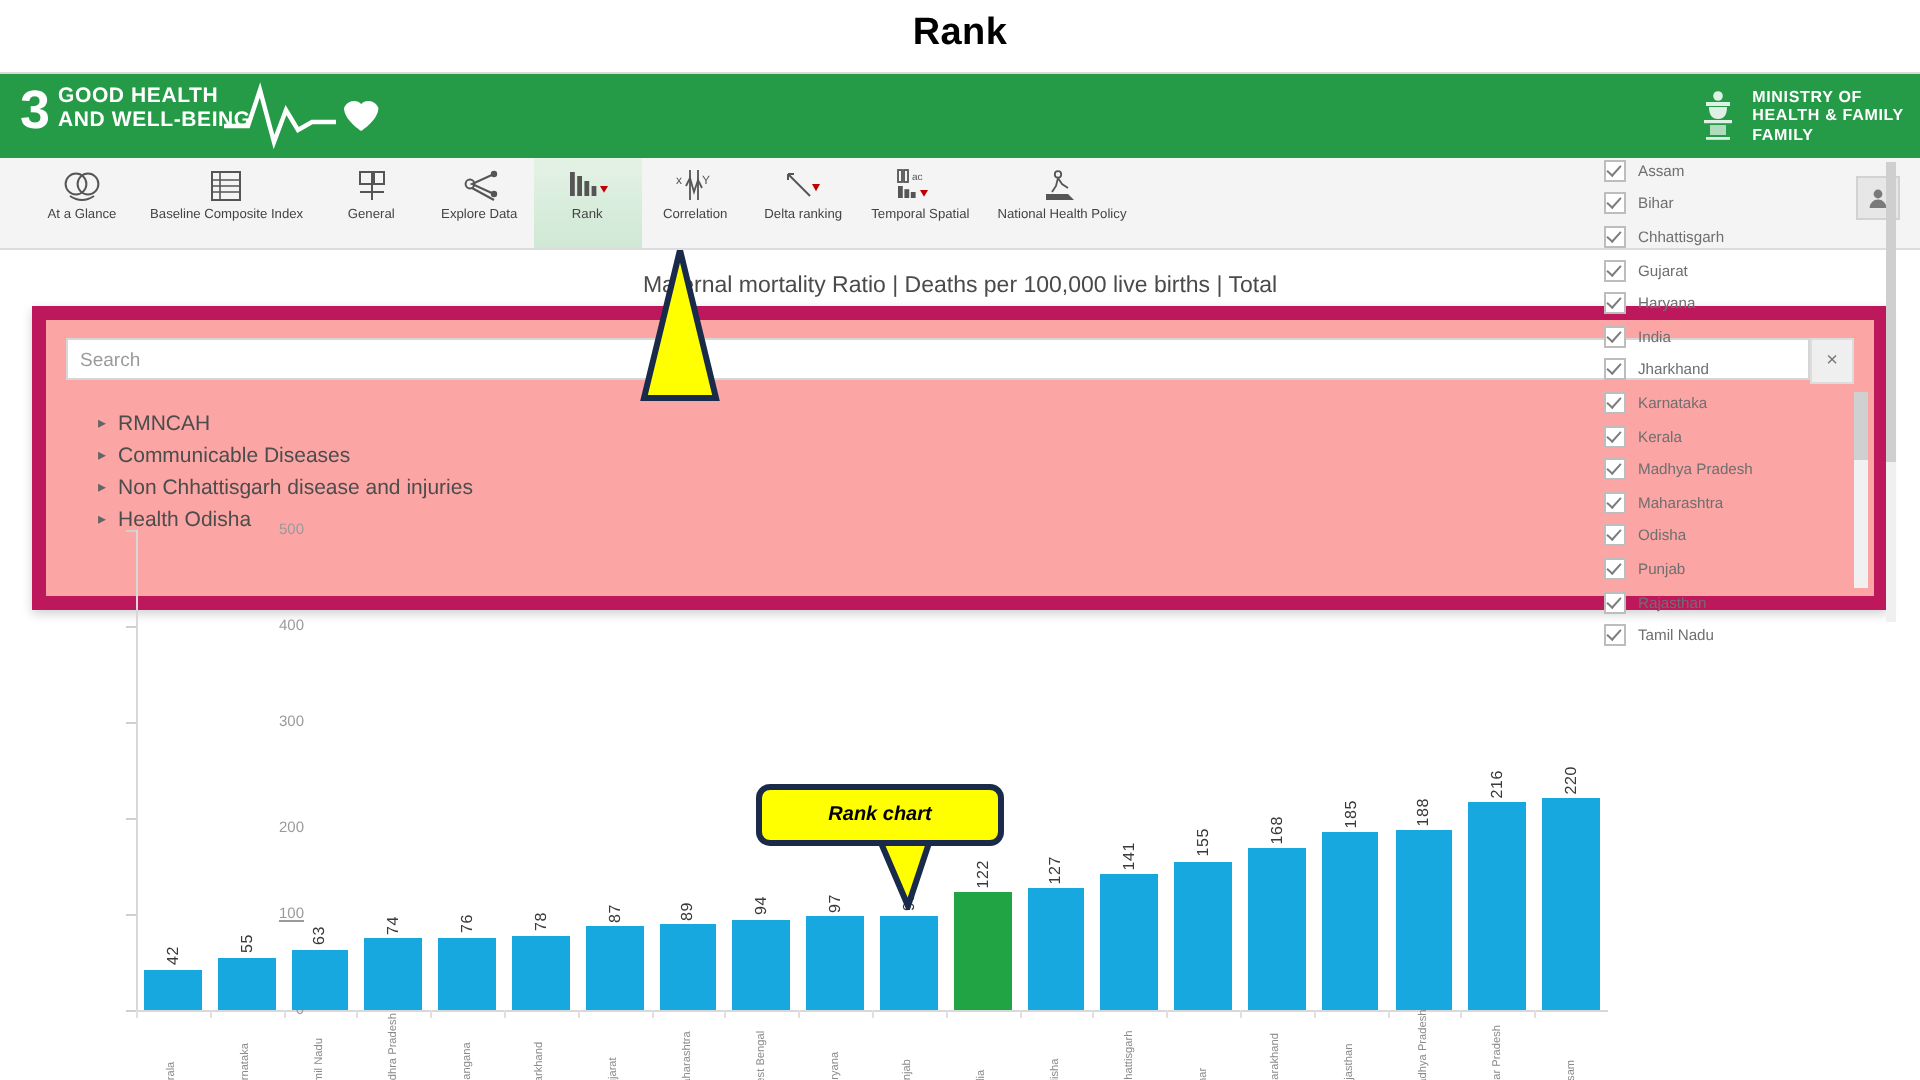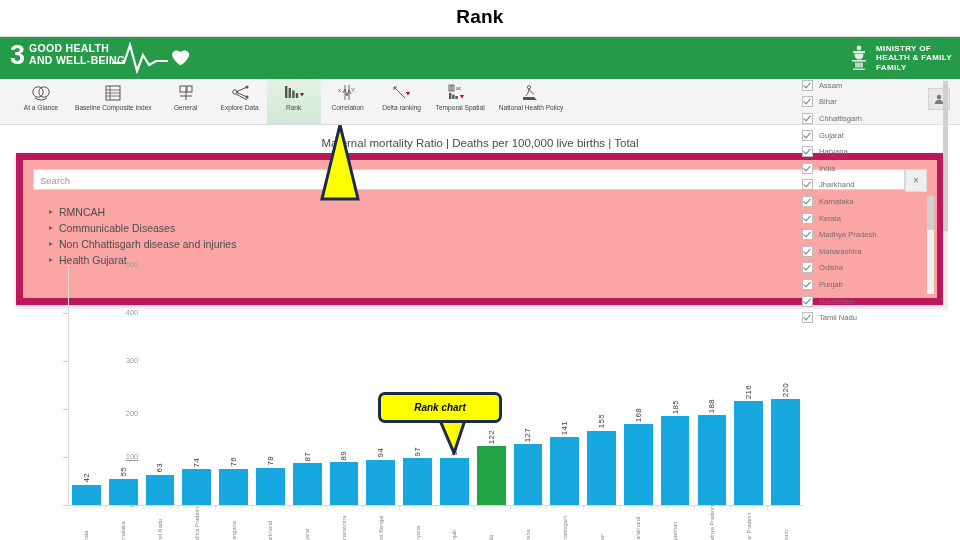--- a/index.html
+++ b/index.html
@@ -72,21 +72,21 @@
   .tnode{font-size:10.5px;color:#4c4c4c;line-height:16px;display:flex;align-items:center;}
   .tcaret{font-size:8px;color:#666;margin-right:6px;}
   .sel-scroll{
     position:absolute;right:3px;top:36px;width:7px;height:98px;background:#f1f1f1;
   }
   .sel-scroll i{display:block;width:7px;height:34px;background:#d0d0d0;}
   
   .chart-wrap{position:absolute;left:24px;top:212px;width:912px;height:292px;}
   .axis-v{position:absolute;left:44px;top:16px;width:1px;height:240px;background:#d8d8d8;}
   .axis-h{position:absolute;left:44px;top:256px;width:736px;height:1px;background:#d8d8d8;}
-  .ytick{position:absolute;right:784px;text-align:center;font-size:7.5px;color:#9a9a9a;width:40px;}
+  .ytick{position:absolute;right:784px;text-align:right;font-size:7.5px;color:#9a9a9a;width:40px;}
   .ytickmark{position:absolute;left:39px;width:5px;height:1px;background:#d0d0d0;}
   .bars{position:absolute;left:44px;top:16px;width:736px;height:240px;display:flex;align-items:flex-end;}
   .barcell{flex:1;display:flex;flex-direction:column;align-items:center;justify-content:flex-end;height:240px;position:relative;}
   .bar{width:78%;background:#18a8e0;}
   .bar.hl{background:#21a544;}
   .bval{
     font-size:8px;color:#3a3a3a;writing-mode:vertical-rl;transform:rotate(180deg);
     margin-bottom:2px;letter-spacing:.3px;
   }
   .xlabels{position:absolute;left:44px;top:258px;width:736px;display:flex;}
@@ -299,21 +299,21 @@
       <div class="tnode">
         <span class="tcaret">▸</span>
         <span>Communicable Diseases</span>
       </div>
       <div class="tnode">
         <span class="tcaret">▸</span>
         <span>Non Chhattisgarh disease and injuries</span>
       </div>
       <div class="tnode">
         <span class="tcaret">▸</span>
-        <span>Health Gujarat</span>
+        <span>Health Odisha</span>
       </div>
     </div>
     <div class="sel-scroll">
         <i></i>
       </div>
   </div>
 
   <div class="chart-wrap">
     <div class="axis-v"></div>
     <div class="axis-h"></div>

